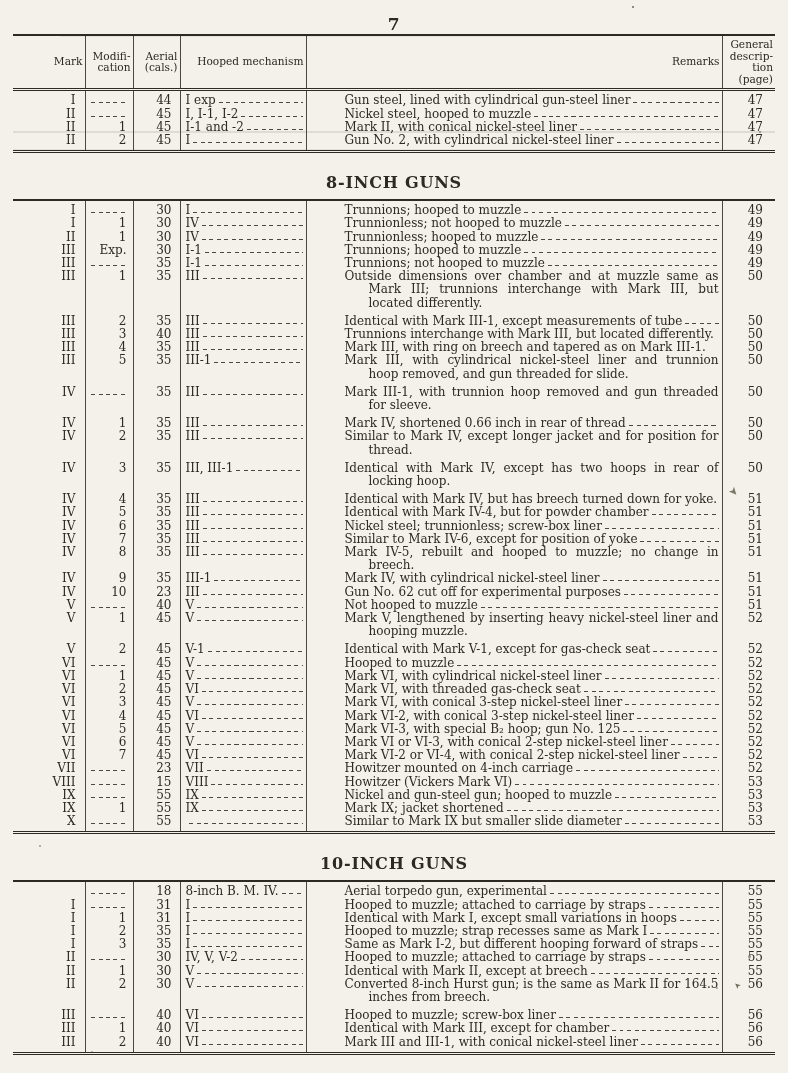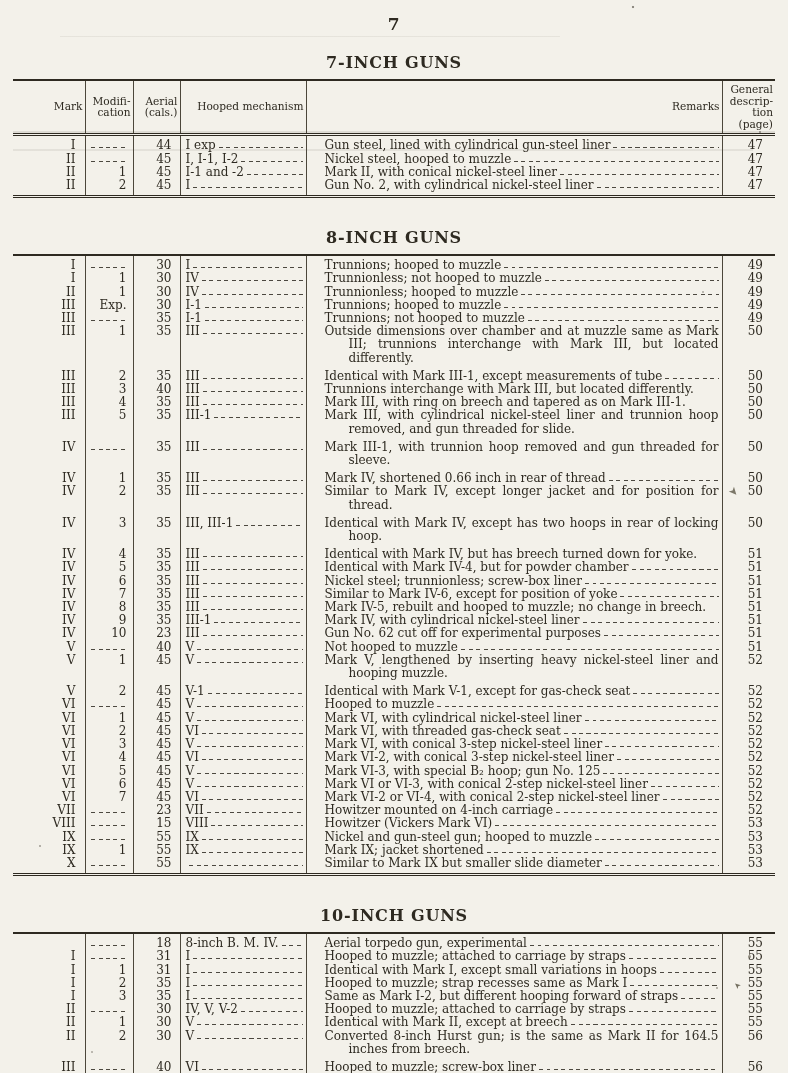--- a/index.html
+++ b/index.html
@@ -36,21 +36,21 @@
     font-size:17px;
     font-weight:bold;
     padding-top:4px;
     letter-spacing:.5px;
   }
   .section-title{
     text-align:center;
     font-size:16px;
     font-weight:bold;
     letter-spacing:.8px;
-    margin-top:30px;
+    margin-top:20px;
     margin-bottom:7px;
     font-family:"DejaVu Serif","Liberation Serif",serif;
   }
   .gun-section:first-child .section-title{margin-top:19px;}
   table.gun-table{
     table-layout:fixed;
     width:762px;
     border-collapse:collapse;
     border-top:2px solid var(--ink);
     border-bottom:3px double var(--ink);
@@ -83,21 +83,21 @@
   }
   tbody tr:first-child td{padding-top:3px;}
   tbody tr:last-child td{padding-bottom:3px;}
   tr.gap td{padding-bottom:5px;}
   .cw{display:flex;align-items:flex-start;}
   .c-mark .cw, .c-len .cw, .c-page .cw, .c-mod .cw{justify-content:flex-end;}
   .c-mark .cw{padding-right:9px;}
   .c-mod .cw{padding-right:6px;}
   .c-len .cw{padding-right:8px;}
   .c-breech .cw{padding-left:5px;padding-right:3px;}
-  .c-remarks .cw{padding-left:18px;padding-right:3px;}
+  .c-remarks .cw{padding-left:6px;padding-right:3px;margin-left:32px;}
   .c-page .cw{padding-right:12px;justify-content:flex-end;}
   .lead{
     flex:1 1 10px;
     min-width:8px;
     height:1em;
     background-image:repeating-linear-gradient(90deg, currentColor 0 4px, transparent 4px 7.5px);
     background-size:100% 1px;
     background-repeat:no-repeat;
     background-position:left calc(100% - 3px);
     opacity:.85;
@@ -136,21 +136,20 @@
     background:#55503f;opacity:.5;
   }
 </style>
 </head>
 <body>
 
 <div class="page">
   <div class="page-number">7</div>
   <div id="sections-root">
   <section class="gun-section">
-    <h2 class="section-title">7-INCH GUNS</h2>
     <table class="gun-table">
       <colgroup>
         <col class="w-mark">
             <col class="w-mod">
             <col class="w-len">
         <col class="w-breech">
             <col class="w-remarks">
             <col class="w-page">
       </colgroup>
       <thead>

